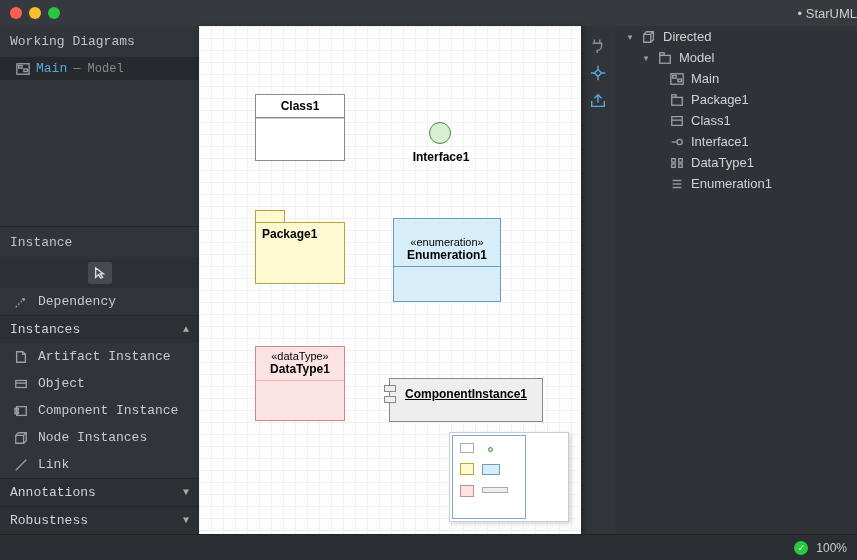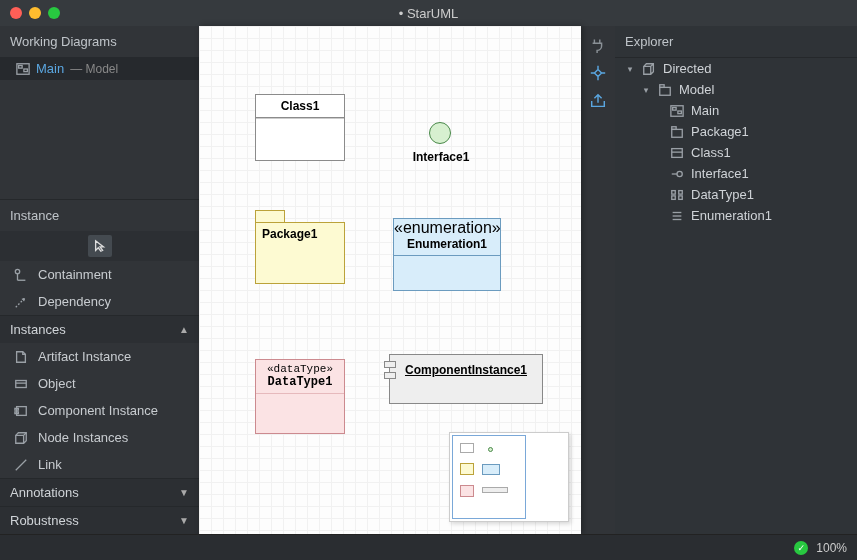--- a/index.html
+++ b/index.html
@@ -12,26 +12,26 @@
   
   .titlebar {
     height: 26px; background: #363a3e;
     display: flex; align-items: center; position: relative;
   }
   .traffic { display: flex; gap: 7px; margin-left: 10px; }
   .tl { width: 12px; height: 12px; border-radius: 50%; }
   .tl.r { background: #ff5f57; }
   .tl.y { background: #febc2e; }
   .tl.g { background: #28c840; }
-  .title { position: absolute; left: 0; right: 0; text-align: center; color: #ccc; font-size: 13px; }
+  .title { position: absolute; left: 0; right: 0; text-align: right; color: #ccc; font-size: 13px; }
 
   .content { display: flex; height: 508px; }
 
   
-  .left { width: 199px; background: #313438; display: flex; flex-direction: column; }
+  .left { width: 199px; background: #313438; display: flex; flex-direction: column; font-family: Liberation Mono, monospace; }
   .pane-header { padding: 8px 10px; color: #bfc4c9; font-size: 13px; }
   .diagram-item {
     display: flex; align-items: center; gap: 6px; padding: 4px 16px;
     background: #26292d; color: #5aa6e0; font-size: 13px;
   }
   .diagram-item .suffix { color: #888; font-size: 12px; }
   .tb-section {
     background: #2c2f33; padding: 6px 10px; color: #d0d4d8;
     display: flex; justify-content: space-between; align-items: center;
     border-top: 1px solid #25282b;
@@ -72,31 +72,31 @@
   .iface-circle { width: 22px; height: 22px; border: 1.5px solid #4a894a; background: #d7f0d0; border-radius: 50%; }
   .iface-label { position: absolute; top: 28px; left: -28px; width: 80px; text-align: center; font-size: 12px; font-weight: bold; }
 
   .pkg {
     width: 90px; position: relative;
   }
   .pkg .tab { width: 30px; height: 12px; border: 1px solid #bba23a; border-bottom: none; background: #fdfad2; }
   .pkg .pb { width: 90px; height: 62px; border: 1px solid #bba23a; background: #fdfad2; padding: 4px 6px; font-size: 12px; font-weight: bold; }
 
   .stereo-box { border: 1px solid #6b9bbf; background: #d8edfa; width: 108px; }
-  .stereo-box .top { text-align: center; font-size: 16px; padding-top: 0; }
+  .stereo-box .top { text-align: center; font-size: 11px; padding-top: 17px; }
   .stereo-box .nm { text-align: center; font-size: 12px; font-weight: bold; padding-bottom: 4px; border-bottom: 1px solid #6b9bbf; }
   .stereo-box .bb { height: 34px; }
 
   .dtype { border: 1px solid #cc8a8f; background: #fbe3e4; width: 90px; }
   .dtype .top { text-align: center; font-size: 11px; padding-top: 3px; }
   .dtype .nm { text-align: center; font-size: 12px; font-weight: bold; padding-bottom: 4px; }
   .dtype .bb { height: 40px; border-top: 1px solid #e6b9bc; }
 
   .comp {
-    border: 1px solid #888; background: #eee; width: 154px; height: 50px; position: relative;
+    border: 1px solid #888; background: #eee; width: 154px; height: 44px; position: relative; margin-top: 24px;
   }
   .comp .lug { position: absolute; left: -6px; width: 12px; height: 7px; background: #eee; border: 1px solid #888; }
   .comp .nm { text-align: center; font-size: 12px; font-weight: bold; line-height: 30px; text-decoration: underline; }
 
   .minimap {
     position: absolute; right: 12px; bottom: 12px;
     width: 120px; height: 90px; background: #fff;
     border: 1px solid #ccc; box-shadow: 2px 2px 4px rgba(0,0,0,0.15);
   }
   .minimap .view { position: absolute; left: 2px; top: 2px; width: 74px; height: 84px; border: 1px solid #7aa8d8; }
@@ -162,30 +162,20 @@
       <div class="selbox">
         <svg class="ic" viewBox="0 0 16 16" style="stroke:#ddd">
             <path d="M3 2 L3 13 L6 10 L9 14 L11 13 L8 9 L12 9 Z"></path>
           </svg>
       </div>
     </div>
 
     <div class="tb-item">
       <span class="tb-icon">
           <svg class="ic" viewBox="0 0 16 16">
-            <circle cx="4" cy="4" r="2.5"></circle>
-            <line x1="4" y1="6.5" x2="4" y2="14"></line>
-            <line x1="4" y1="14" x2="13" y2="14"></line>
-          </svg>
-        </span>
-      <span>Containment</span>
-    </div>
-    <div class="tb-item">
-      <span class="tb-icon">
-          <svg class="ic" viewBox="0 0 16 16">
             <line x1="2" y1="14" x2="12" y2="4" stroke-dasharray="2 2"></line>
             <path d="M12 4 L9 5 M12 4 L11 7"></path>
           </svg>
         </span>
       <span>Dependency</span>
     </div>
 
     <div class="tb-section">
       <span>Instances</span>
       <span class="chev">▲</span>
@@ -271,21 +261,21 @@
 
       <div class="uml" style="left:194px; top:192px;">
         <div class="stereo-box">
           <div class="top">«enumeration»</div>
           <div class="nm">Enumeration1</div>
           <div class="bb"></div>
         </div>
         <div class="shadow"></div>
       </div>
 
-      <div class="uml" style="left:56px; top:333px;font-family:Liberation Mono, monospace;">
+      <div class="uml" style="left:56px; top:320px;">
         <div class="dtype">
           <div class="top">«dataType»</div>
           <div class="nm">DataType1</div>
           <div class="bb"></div>
         </div>
         <div class="shadow"></div>
       </div>
 
       <div class="uml" style="left:190px; top:328px;">
         <div class="comp">
@@ -320,21 +310,20 @@
         </div>
       <div class="ico" style="color:#5aa6e0">
           <svg viewBox="0 0 20 20" width="18" height="18" fill="none" stroke-width="1.6">
             <path d="M3 10 V16 H17 V10 M10 3 V12 M6 7 L10 3 L14 7"></path>
           </svg>
         </div>
     </div>
   </div>
 
   <div class="right">
-    <div class="pane-header">Explorer</div>
     <div class="tree">
       <div class="trow" style="padding-left:10px">
         <span class="tw">▾</span>
         <span class="ticon">
             <svg class="ic" viewBox="0 0 16 16">
               <path d="M2 5 L5 2 H13 V11 L10 14 H2 Z M2 5 H10 V14 M10 5 L13 2"></path>
             </svg>
           </span>
         <span>Directed</span>
       </div>

